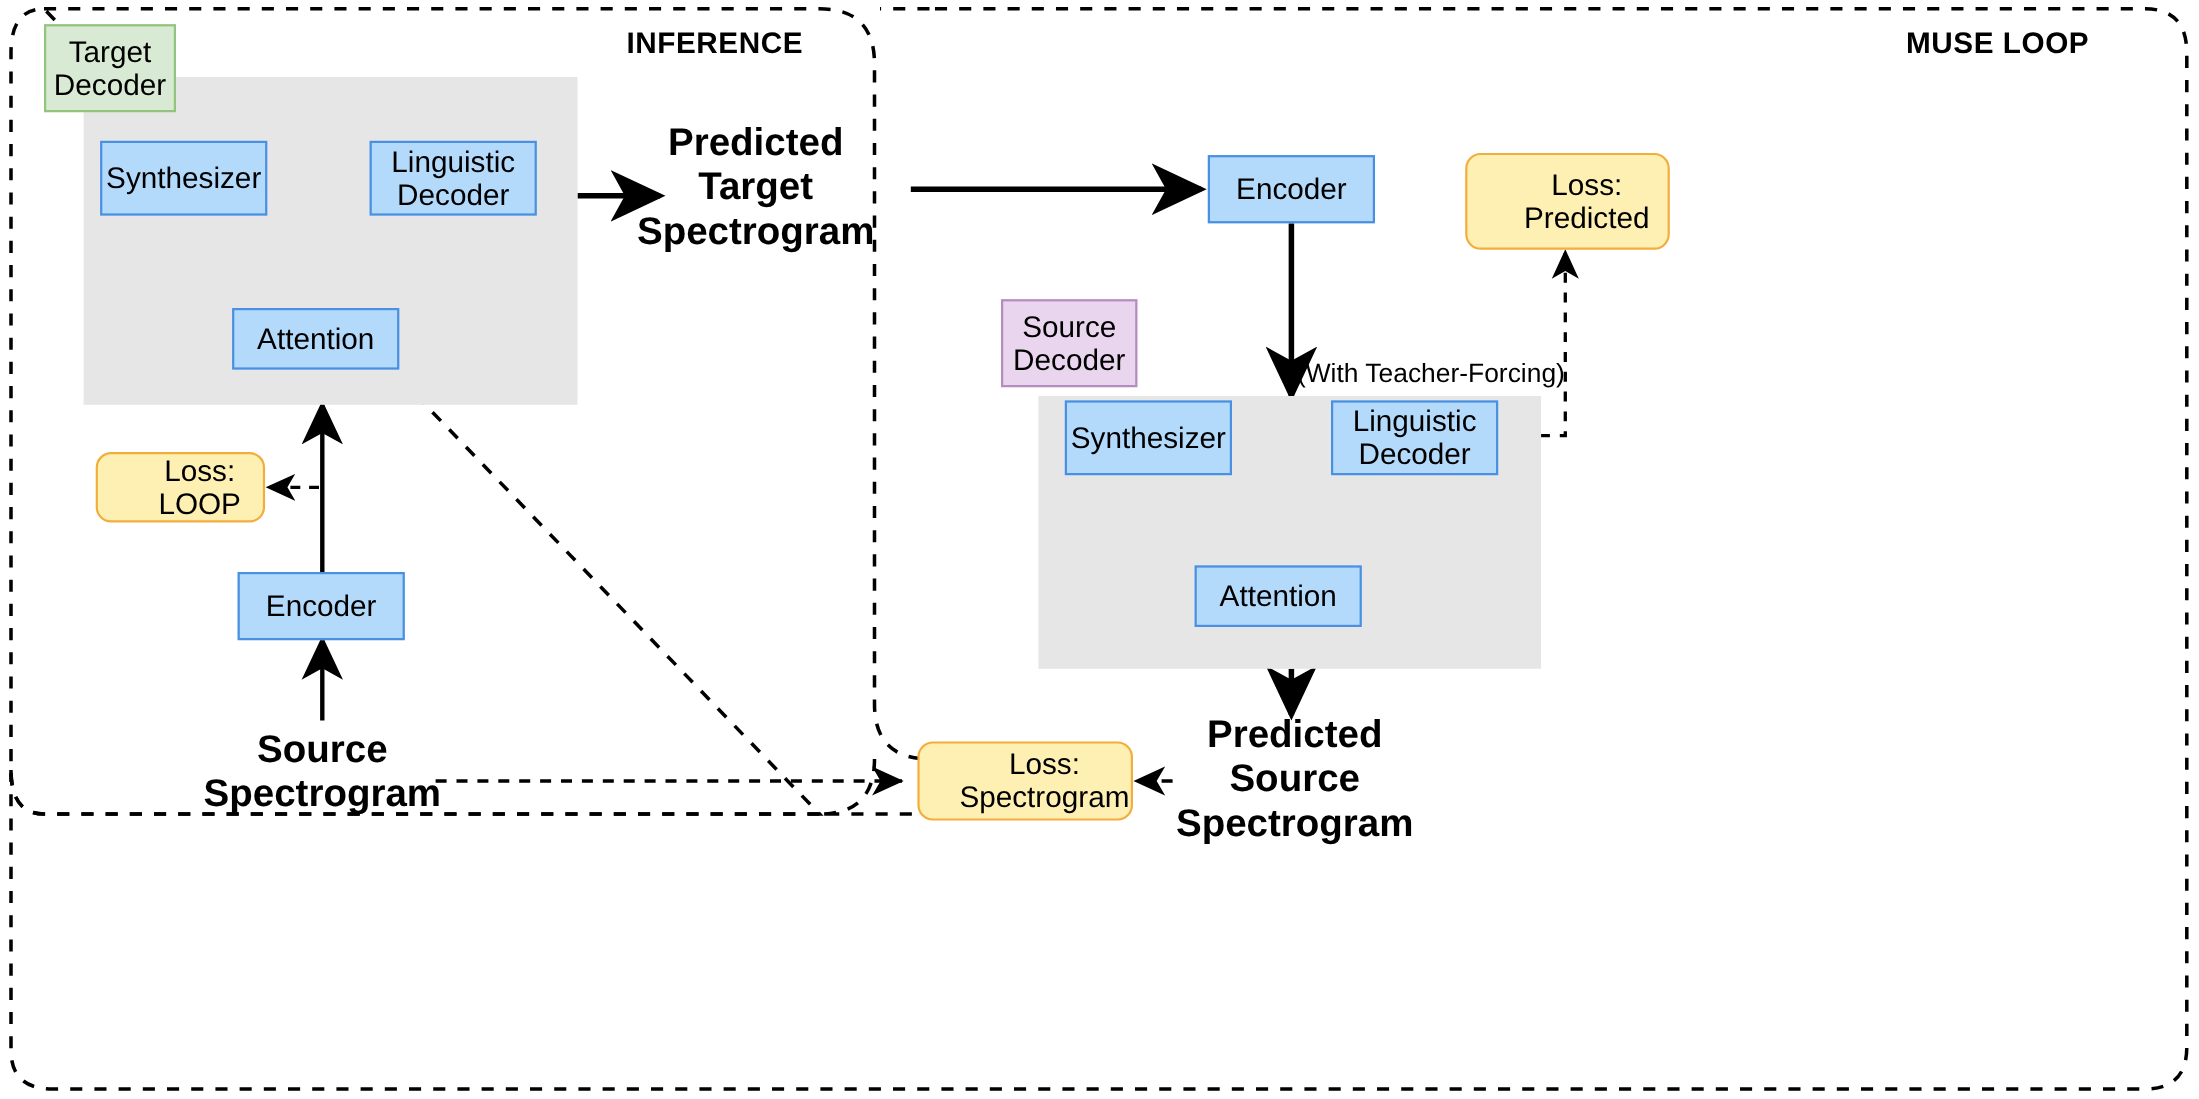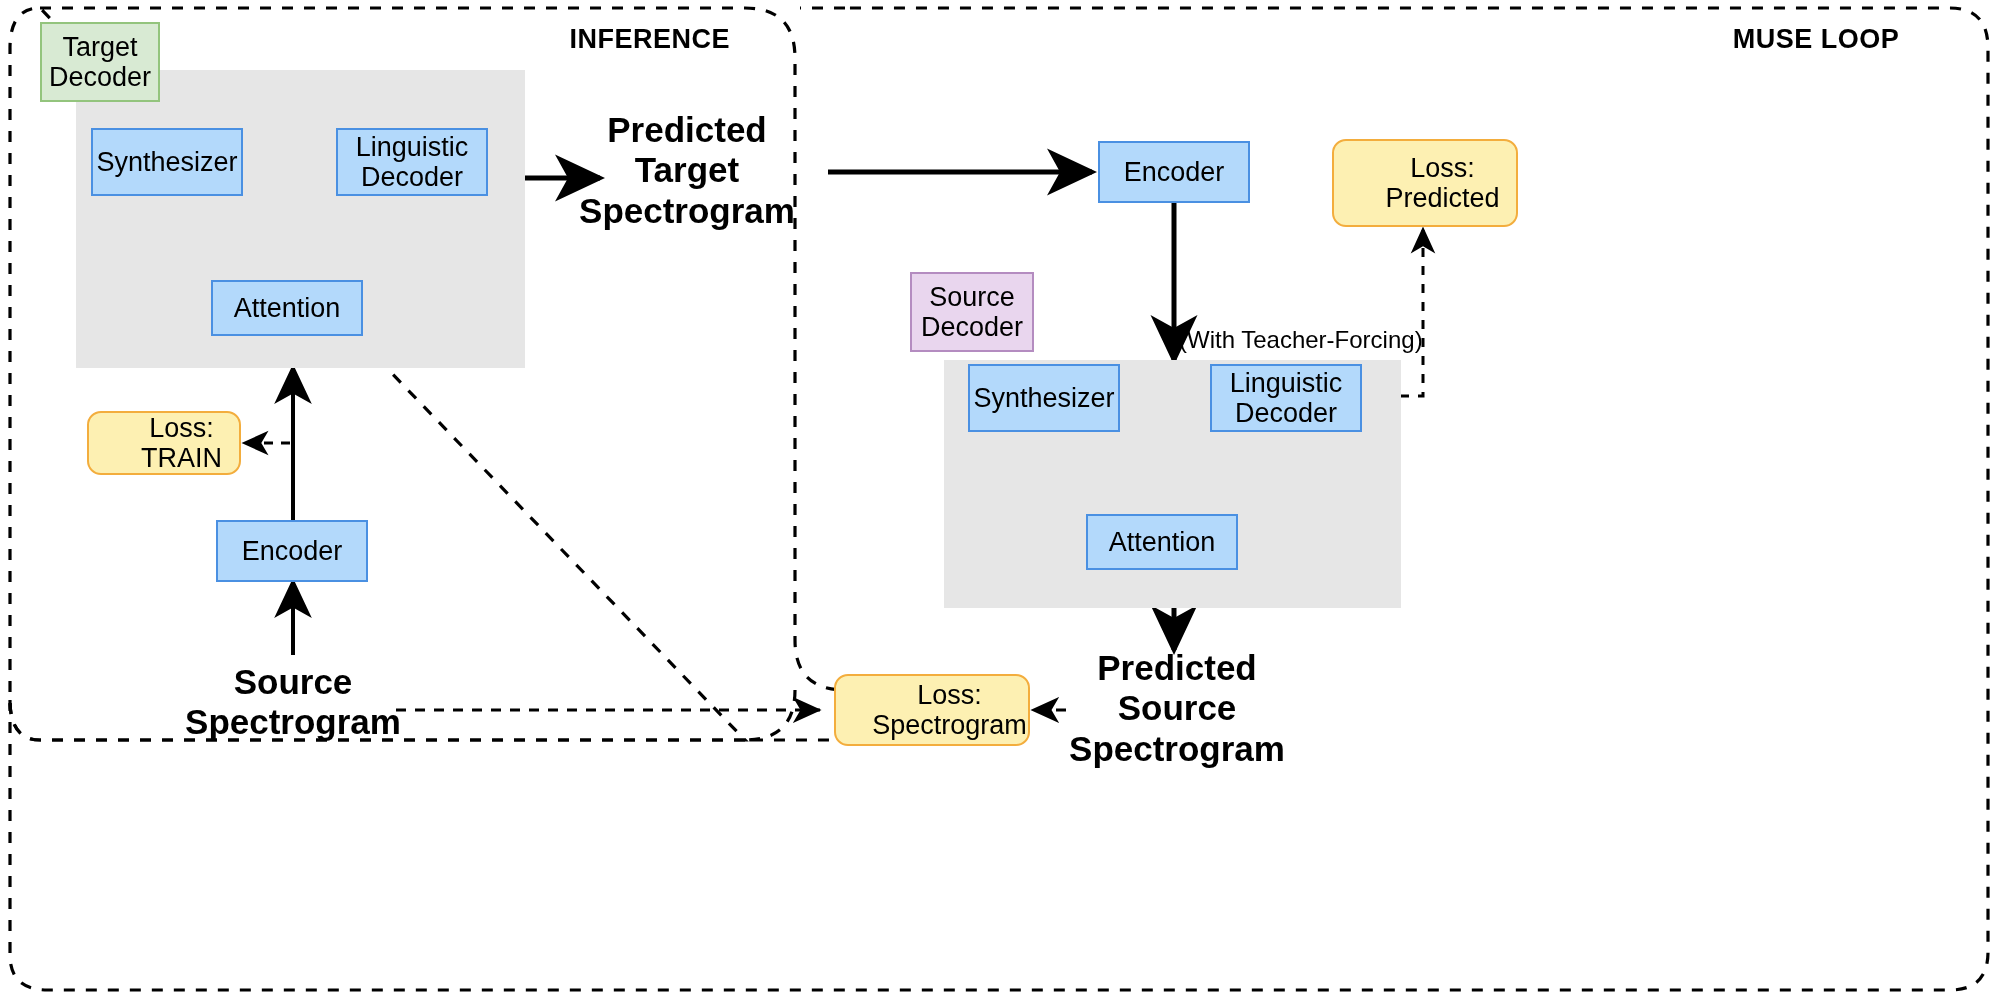--- a/index.html
+++ b/index.html
@@ -105,21 +105,21 @@
     <span>Linguistic</span>
     <span>Decoder</span>
   </div>
 
   <div class="node blue" style="left:211px;top:280px;width:152px;height:56px;">Attention</div>
 
   <div class="node blue" style="left:216px;top:520px;width:152px;height:62px;">Encoder</div>
 
   <div class="node loss" style="left:87px;top:411px;width:154px;height:64px;flex-direction:column;">
     <span>Loss:</span>
-    <span>TRAIN</span>
+    <span>LOOP</span>
   </div>
 
   <div class="plaintext bigbold" style="left:163px;top:662px;width:260px;">
     <div>Source</div>
     <div>Spectrogram</div>
   </div>
 
   <div class="plaintext bigbold" style="left:556px;top:110px;width:262px;">
     <div>Predicted</div>
     <div>Target</div>

